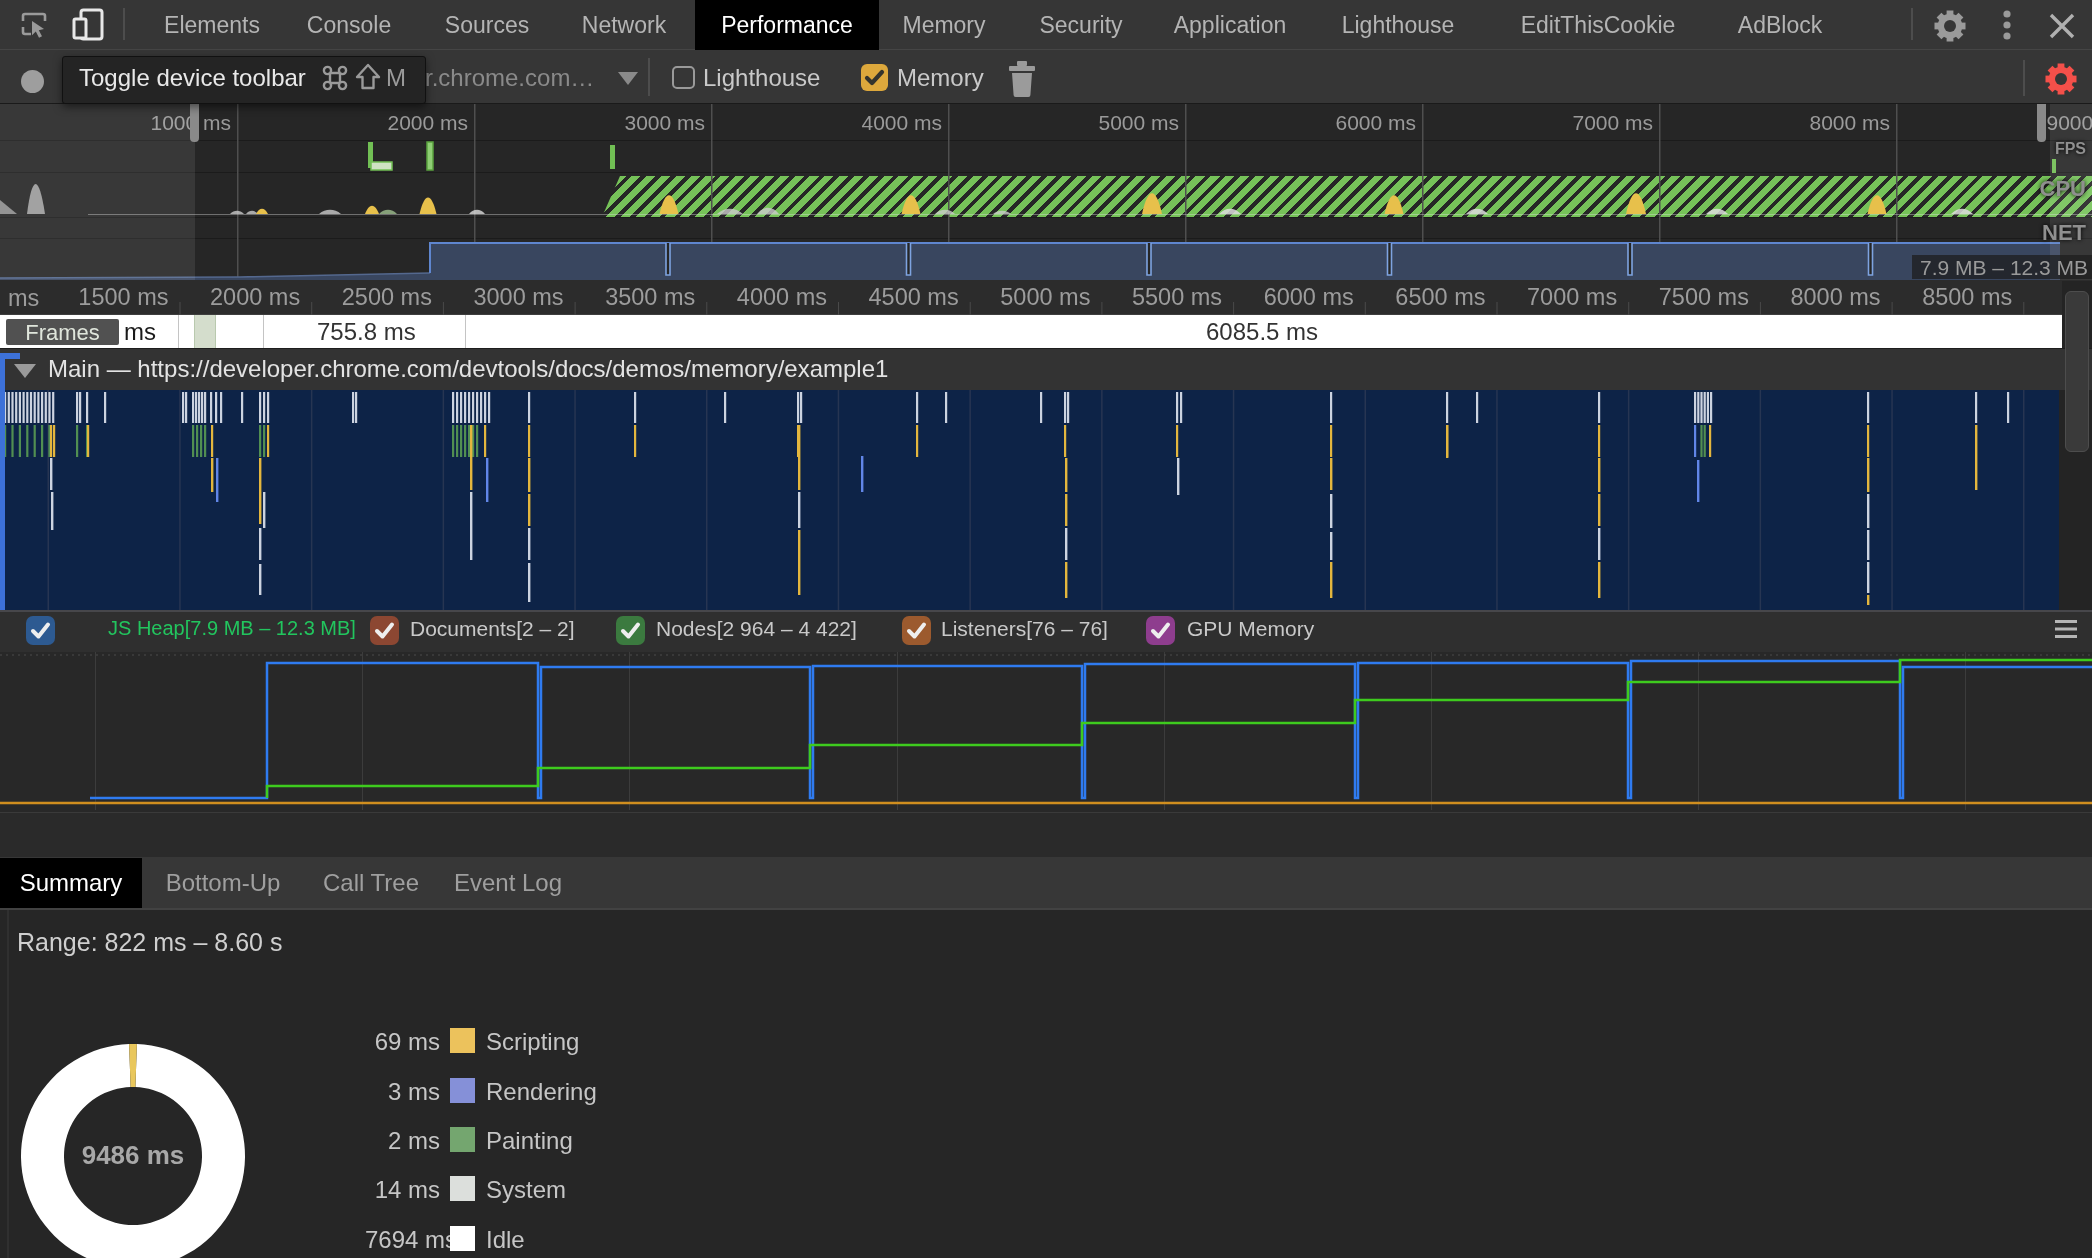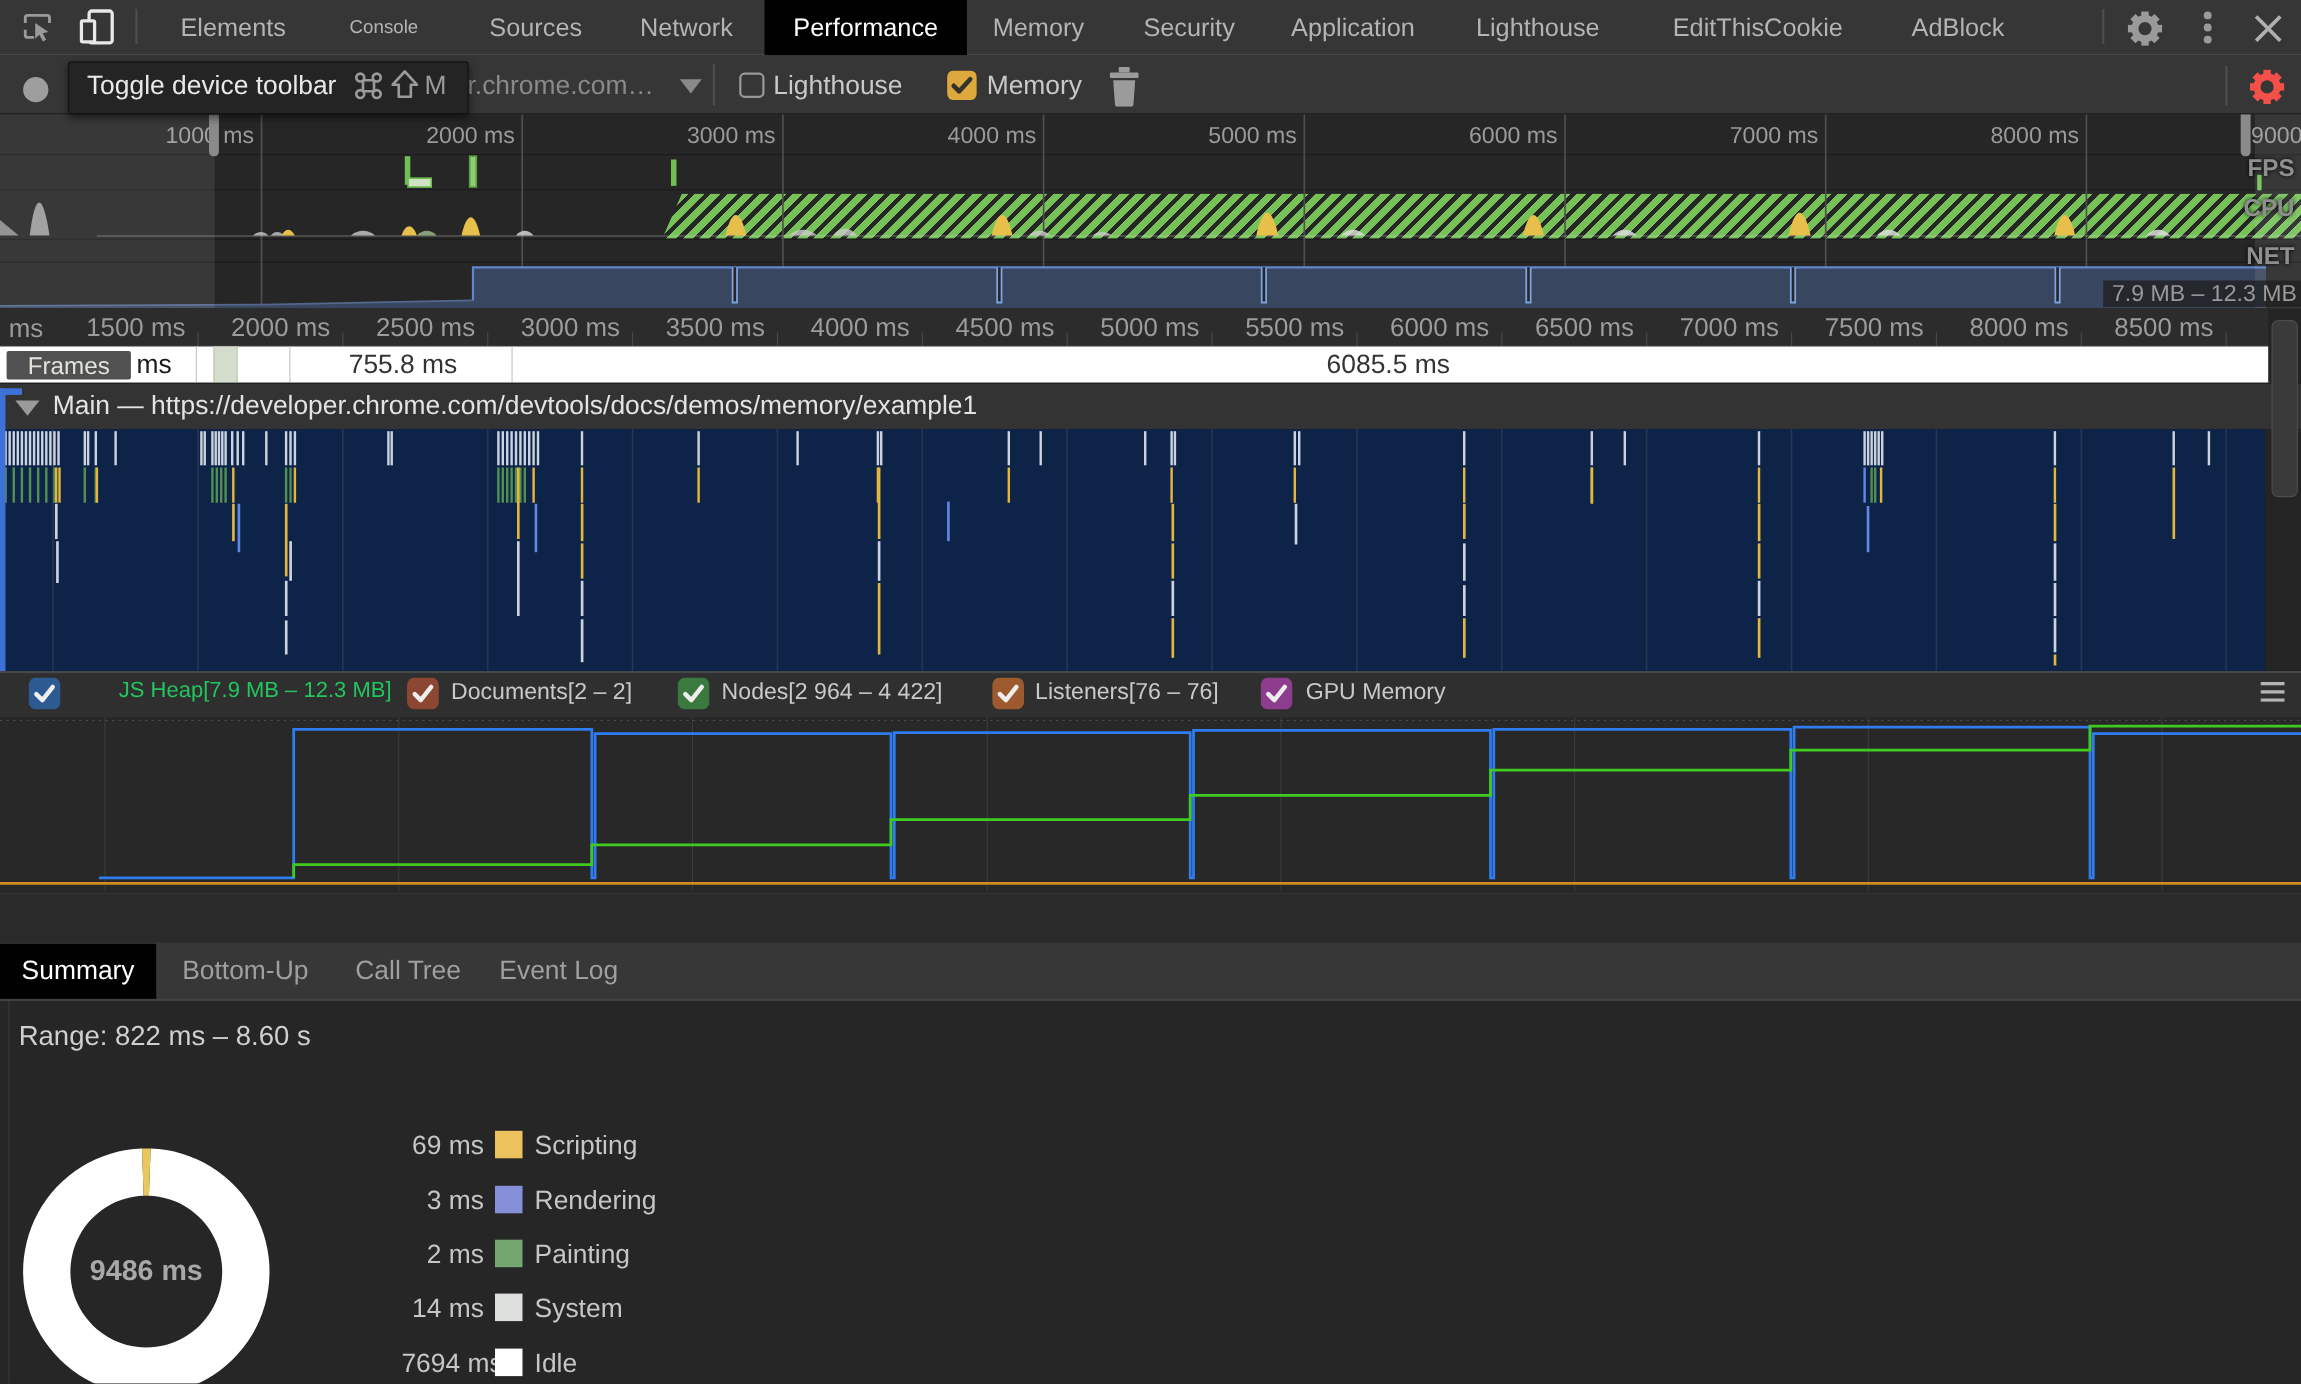--- a/index.html
+++ b/index.html
@@ -13,21 +13,21 @@
 <svg style="left:20px;top:11px" width="28" height="28" viewBox="0 0 28 28">
 <path d="M3 10 V5 a2 2 0 0 1 2-2 h18 a2 2 0 0 1 2 2 v5 M3 16 v5 a2 2 0 0 0 2 2 h6" fill="none" stroke="#9a9a9a" stroke-width="2.6"></path>
 <path d="M12 10 l12 8 -5.2 1.2 3.2 6 -3 1.6 -3.2-6.2 -3.8 3.6 z" fill="#9a9a9a"></path>
 </svg>
 <svg style="left:72px;top:8px" width="32" height="34" viewBox="0 0 32 34">
 <rect x="9" y="2" width="21" height="29" rx="2.5" fill="none" stroke="#e8e8e8" stroke-width="3"></rect>
 <rect x="2" y="11" width="12" height="19" rx="1.5" fill="#363636" stroke="#e8e8e8" stroke-width="3"></rect>
 </svg>
 <div class="abs" style="left:123px;top:8px;width:2px;height:32px;background:#4d4d4d;"></div>
 <div class="txt" style="left:92px;top:0;width:240px;height:50px;line-height:50px;text-align:center;font-size:23px;color:#b4b4b4;">Elements</div>
-<div class="txt" style="left:229px;top:0;width:240px;height:50px;line-height:50px;text-align:center;font-size:17px;color:#b4b4b4;">Console</div>
+<div class="txt" style="left:229px;top:0;width:240px;height:50px;line-height:50px;text-align:center;font-size:23px;color:#b4b4b4;">Console</div>
 <div class="txt" style="left:367px;top:0;width:240px;height:50px;line-height:50px;text-align:center;font-size:23px;color:#b4b4b4;">Sources</div>
 <div class="txt" style="left:504px;top:0;width:240px;height:50px;line-height:50px;text-align:center;font-size:23px;color:#b4b4b4;">Network</div>
 <div class="txt" style="left:824px;top:0;width:240px;height:50px;line-height:50px;text-align:center;font-size:23px;color:#b4b4b4;">Memory</div>
 <div class="txt" style="left:961px;top:0;width:240px;height:50px;line-height:50px;text-align:center;font-size:23px;color:#b4b4b4;">Security</div>
 <div class="txt" style="left:1110px;top:0;width:240px;height:50px;line-height:50px;text-align:center;font-size:23px;color:#b4b4b4;">Application</div>
 <div class="txt" style="left:1278px;top:0;width:240px;height:50px;line-height:50px;text-align:center;font-size:23px;color:#b4b4b4;">Lighthouse</div>
 <div class="txt" style="left:1478px;top:0;width:240px;height:50px;line-height:50px;text-align:center;font-size:23px;color:#b4b4b4;">EditThisCookie</div>
 <div class="txt" style="left:1660px;top:0;width:240px;height:50px;line-height:50px;text-align:center;font-size:23px;color:#b4b4b4;">AdBlock</div>
 <div class="abs" style="left:695px;top:0;width:184px;height:50px;background:#000;"></div>
 <div class="txt" style="left:695px;top:0;width:184px;height:50px;line-height:50px;text-align:center;font-size:23px;color:#ffffff;">Performance</div>
@@ -162,21 +162,21 @@
       <text x="1179" y="26" text-anchor="end" font-size="21" fill="#9a9a9a">5000 ms</text>
       <text x="1416" y="26" text-anchor="end" font-size="21" fill="#9a9a9a">6000 ms</text>
       <text x="1653" y="26" text-anchor="end" font-size="21" fill="#9a9a9a">7000 ms</text>
       <text x="1890" y="26" text-anchor="end" font-size="21" fill="#9a9a9a">8000 ms</text>
       <text x="2127" y="26" text-anchor="end" font-size="21" fill="#9a9a9a">9000 ms</text>
 </svg>
 <div class="abs" style="left:0;top:104px;width:195px;height:176px;background:rgba(255,255,255,0.085);"></div>
 <div class="abs" style="left:2050px;top:104px;width:42px;height:176px;background:rgba(255,255,255,0.085);"></div>
 <div class="abs" style="left:190px;top:104px;width:9px;height:38px;background:#8a8a8a;border-radius:0 0 4px 4px;"></div>
 <div class="abs" style="left:2037px;top:104px;width:9px;height:38px;background:#8a8a8a;border-radius:0 0 4px 4px;"></div>
-<div class="txt" style="left:0;top:140px;width:2086px;text-align:right;font-size:22px;font-weight:bold;color:#8f8f8f;text-shadow:0 0 4px #000;">FPS</div>
+<div class="txt" style="left:0;top:140px;width:2086px;text-align:right;font-size:16px;font-weight:bold;color:#8f8f8f;text-shadow:0 0 4px #000;">FPS</div>
 <div class="txt" style="left:0;top:176px;width:2086px;text-align:right;font-size:22px;font-weight:bold;color:#8f8f8f;text-shadow:0 0 4px #000;">CPU</div>
 <div class="txt" style="left:0;top:220px;width:2086px;text-align:right;font-size:22px;font-weight:bold;color:#8f8f8f;text-shadow:0 0 4px #000;">NET</div>
 <div class="abs" style="left:1912px;top:255px;width:180px;height:24px;background:rgba(30,30,30,0.75);"></div>
 <div class="txt" style="left:1920px;top:256px;font-size:21px;color:#9a9a9a;">7.9 MB – 12.3 MB</div>
 <div class="abs" style="left:0;top:280px;width:2092px;height:35px;background:#2c2c2c;border-bottom:1px solid #3e3e3e;box-sizing:border-box;"></div>
 <svg style="left:0;top:280px" width="2092" height="35" viewBox="0 0 2092 35">
       <rect x="179.5" y="22" width="1" height="13" fill="#4a4a4a"></rect>
       <rect x="311.2" y="22" width="1" height="13" fill="#4a4a4a"></rect>
       <rect x="442.9" y="22" width="1" height="13" fill="#4a4a4a"></rect>
       <rect x="574.6" y="22" width="1" height="13" fill="#4a4a4a"></rect>

